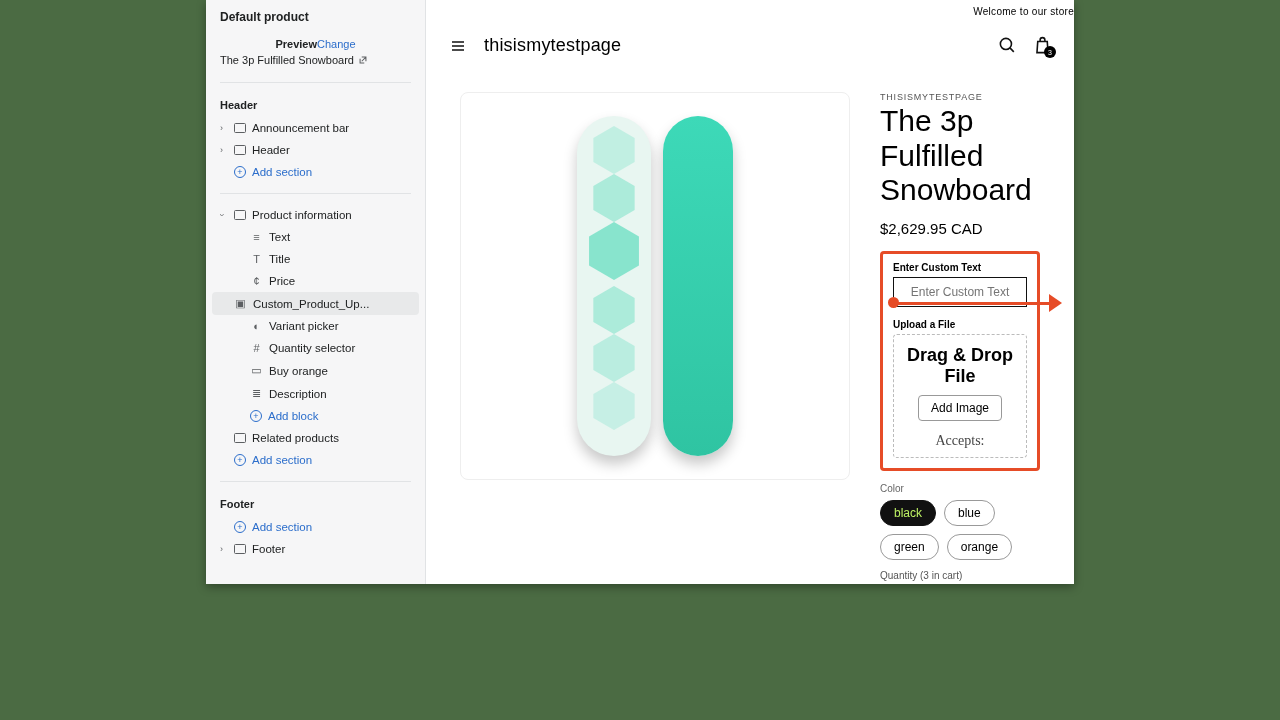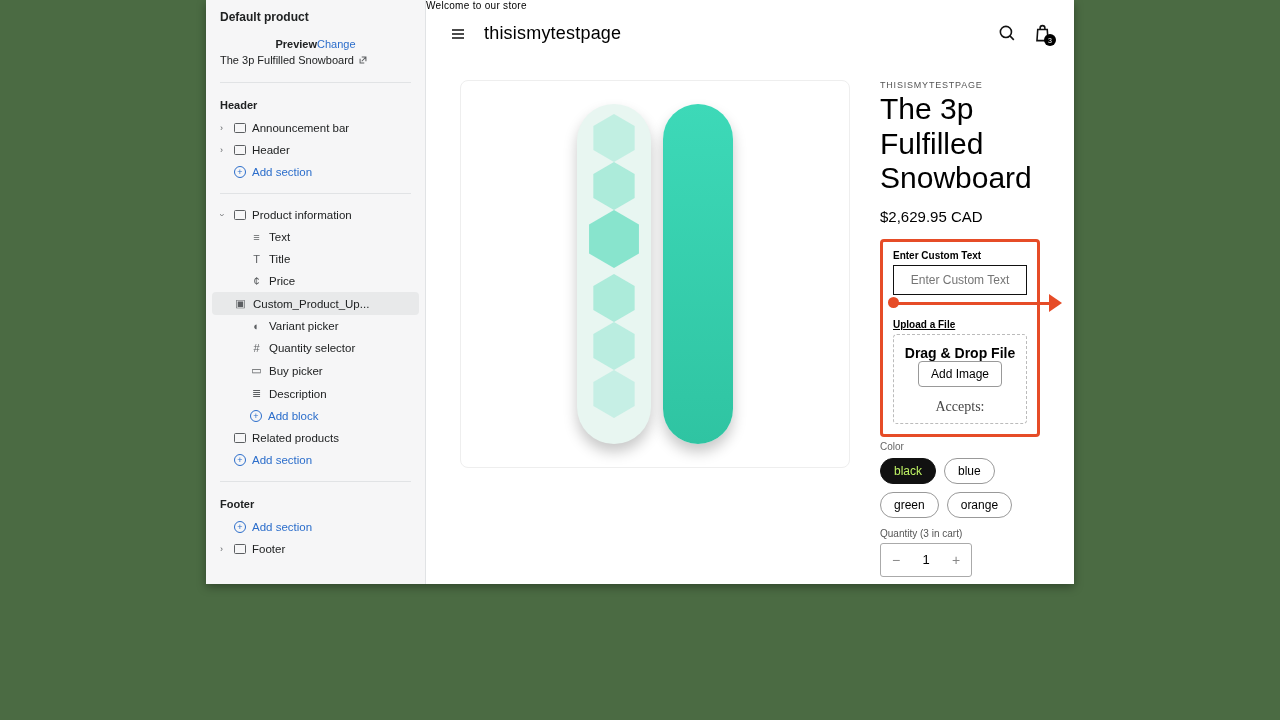--- a/index.html
+++ b/index.html
@@ -19,21 +19,21 @@
   .item-rel { position:relative; }
   .sub { padding-left: 44px; }
   .sub .ic { width:13px; display:inline-flex; justify-content:center; color:#5c5f62; font-size:11px; }
   .item.active { background:#e8e9ea; border-radius:4px; margin:0 6px; padding-left:22px; }
   .addlink { color:#2c6ecb; display:flex; align-items:center; gap:6px; padding:5px 14px 5px 28px; font-size:11.5px; }
   .addlink.sub { padding-left:44px; }
   .plus-circle { width:12px; height:12px; border:1.4px solid #2c6ecb; border-radius:50%; display:flex; align-items:center; justify-content:center; font-size:9px; line-height:1; }
   .ic-box { width:12px; height:10px; border:1.4px solid #5c5f62; border-radius:1.5px; position:relative; display:inline-block; }
 
   .preview-area { flex:1; background:#fff; position:relative; overflow:hidden; }
-  .announce { text-align:left; font-size:10px; padding:0 0; letter-spacing:.3px; }
+  .announce { text-align:right; font-size:10px; padding:6px 0; letter-spacing:.3px; }
   .nav { display:flex; align-items:center; justify-content:space-between; padding: 12px 22px; }
   .nav-left { display:flex; align-items:center; gap:16px; }
   .storename { font-size:18px; font-weight:500; letter-spacing:.2px; }
   .nav-icons { display:flex; gap:16px; align-items:center; }
   .bag { position:relative; }
   .bag .badge { position:absolute; bottom:-2px; right:-4px; width:12px; height:12px; border-radius:50%; background:#000; color:#fff; font-size:7px; display:flex; align-items:center; justify-content:center; }
 
   .content { display:flex; gap:30px; padding: 24px 34px; }
   .imgwrap { width:390px; height:388px; border:1px solid #eee; border-radius:8px; display:flex; align-items:center; justify-content:center; position:relative; }
   .board { width:70px; height:340px; border-radius:60px; background:linear-gradient(180deg,#3dd9b8,#2fc4a2); box-shadow:0 8px 14px rgba(0,0,0,.22); }
@@ -42,26 +42,26 @@
   .h1{ top:10px; opacity:.32 } .h2{ top:58px; opacity:.5 } .h3{ top:106px; opacity:.8; width:58px; height:58px; left:8px } .h4{ top:170px; opacity:.5 } .h5{ top:218px; opacity:.38 } .h6{ top:266px; opacity:.28 }
   .boards { display:flex; }
 
   .pinfo { flex:1; }
   .vendor { font-size:9px; letter-spacing:.8px; color:#555; }
   .ptitle { font-size:30px; font-weight:500; line-height:1.15; margin-top:2px; }
   .price { font-size:15px; margin-top:12px; }
   .highlight-box { border:3px solid #e64c27; border-radius:4px; padding:8px 10px 10px 10px; margin-top:14px; }
   .flabel { font-size:10px; font-weight:600; }
   .text-input { width:100%; border:1.5px solid #111; padding:7px; text-align:center; font-size:12px; margin-top:4px; font-family:inherit; }
-  .up-label { font-size:10px; font-weight:600; margin-top:24px;text-decoration:underline; }
+  .up-label { font-size:10px; font-weight:600; margin-top:12px; }
   .dropzone { border:1.5px dashed #bbb; border-radius:4px; padding:10px 8px 8px 8px; text-align:center; margin-top:4px; }
-  .dd-title { font-weight:600; font-size:14px; }
-  .addimg { display:inline-block; border:1px solid #999; border-radius:4px; padding:5px 12px; font-size:12px; }
+  .dd-title { font-weight:600; font-size:18px; }
+  .addimg { display:inline-block; border:1px solid #999; border-radius:4px; padding:5px 12px; font-size:12px; margin-top:8px; }
   .accepts { font-size:14px; color:#444; margin-top:12px;font-family:Liberation Serif, serif; }
-  .color-label { font-size:10px; color:#666; margin-top:4px; }
+  .color-label { font-size:10px; color:#666; margin-top:12px; }
   .swatches { display:flex; flex-wrap:wrap; gap:8px; margin-top:6px; }
   .swatch { border:1px solid #999; border-radius:20px; padding:5px 13px; font-size:12px; }
   .swatch.active { background:#111; color:#bef264; border-color:#111; }
   .qty-label { font-size:10px; color:#555; margin-top:10px; }
   .qty-box { display:inline-flex; border:1px solid #aaa; border-radius:3px; margin-top:4px; }
   .qty-btn { width:30px; height:32px; display:flex; align-items:center; justify-content:center; font-size:14px; color:#888; }
   .qty-val { width:30px; text-align:center; font-size:13px; display:flex; align-items:center; justify-content:center; }
 
   
   .arrow { position:absolute; top:293px; left:468px; width:168px; height:20px; pointer-events:none; }
@@ -132,21 +132,21 @@
     <div class="item sub">
         <span class="ic">◐</span>
         <span>Variant picker</span>
       </div>
     <div class="item sub">
         <span class="ic">#</span>
         <span>Quantity selector</span>
       </div>
     <div class="item sub">
         <span class="ic">▭</span>
-        <span>Buy picker</span>
+        <span>Buy orange</span>
       </div>
     <div class="item sub">
         <span class="ic">≣</span>
         <span>Description</span>
       </div>
     <div class="addlink sub">
         <span class="plus-circle">+</span>
         <span>Add block</span>
       </div>
     <div class="item item-rel">

